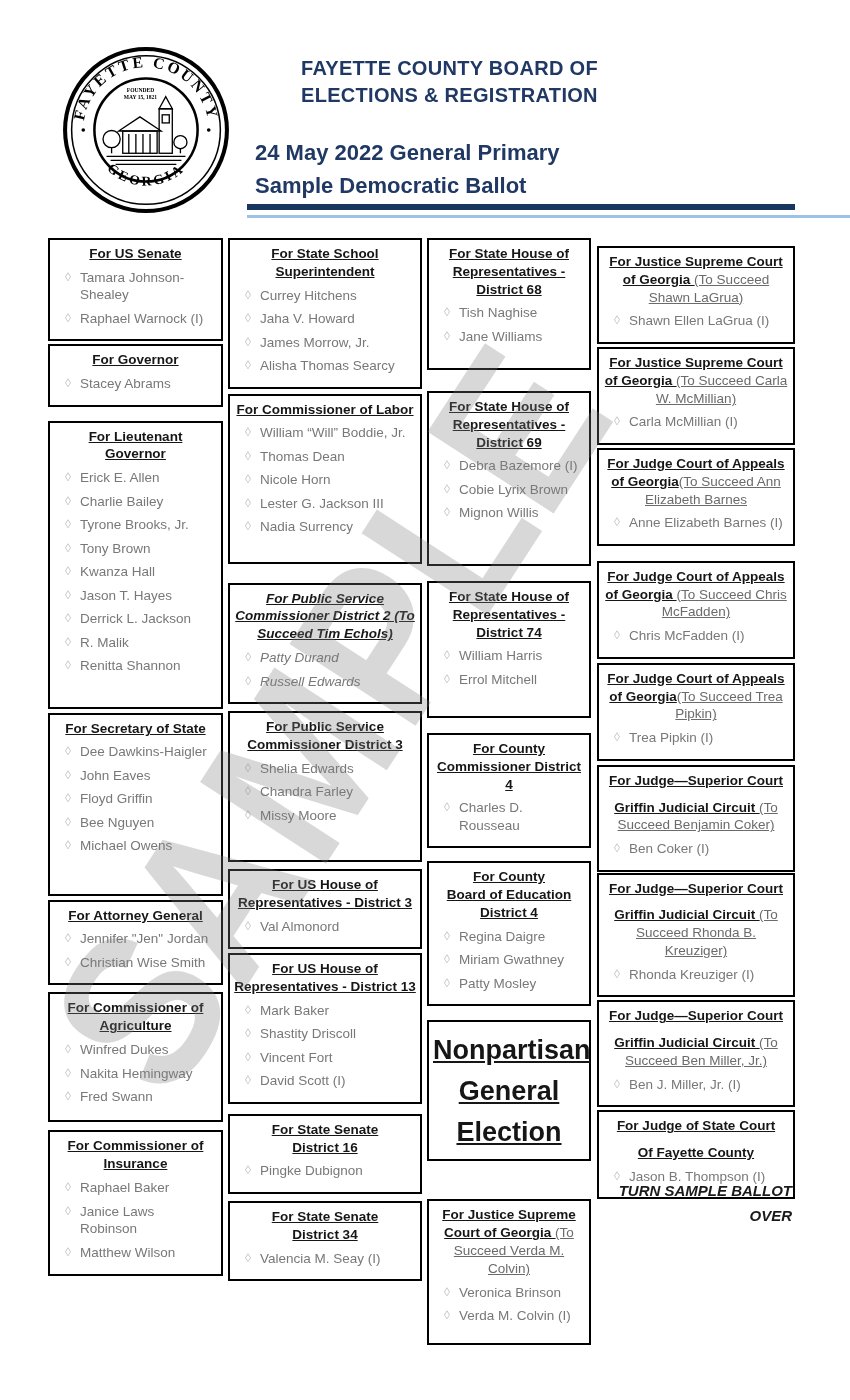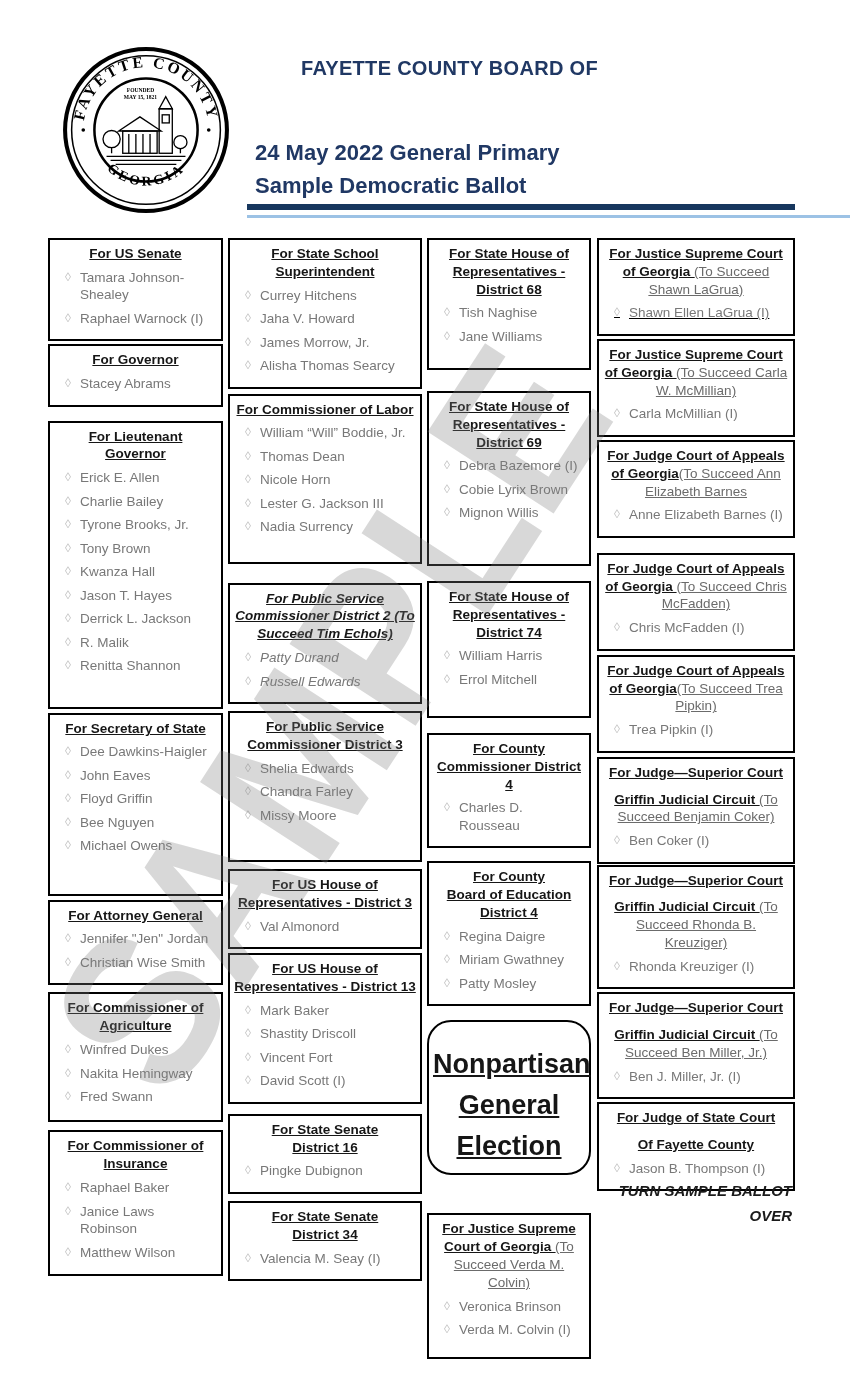--- a/index.html
+++ b/index.html
@@ -34,21 +34,21 @@
     font-weight:bold;font-size:13.5px;line-height:1.32;text-align:center;
     color:#161616;margin-bottom:3px;
   }
   .contest-title .seg{text-decoration:underline;}
   .contest-title .seg-reg{font-weight:normal;color:#6b6b6b;}
   .contest-title .t-gap{display:block;height:9px;}
   .contest-title .t-br{display:block;height:0;}
   .candidate{display:flex;align-items:flex-start;margin:6px 0 6px 2px;}
   .diamond{flex:0 0 24px;width:24px;text-align:center;color:#c4c4c4;font-size:12px;line-height:17px;}
   .cand-name{color:#787878;font-size:13.5px;line-height:17.5px;padding-right:2px;}
-  .banner-box{padding-top:22px;border-radius:24px;}
+  .banner-box{padding-top:8px;}
   .banner-line{
     font-size:27px;font-weight:bold;text-decoration:underline;text-align:center;
     color:#161616;line-height:41px;
   }
   
   .watermark{
     position:absolute;left:330px;top:718px;z-index:5;pointer-events:none;white-space:nowrap;
     transform:translate(-50%,-50%) rotate(-57deg) scaleY(1.12);
     font-size:195px;font-weight:bold;letter-spacing:2px;color:rgba(125,125,125,0.30);
   }
@@ -92,20 +92,21 @@
       <circle cx="51" cy="94" r="8.5"></circle>
       <line x1="51" y1="102" x2="51" y2="108"></line>
       <circle cx="119" cy="97" r="6.5"></circle>
       <line x1="119" y1="103" x2="119" y2="108"></line>
       <path d="M46,111 H124 M50,115 H120 M55,119 H115"></path>
     </g>
   </svg>
 
   <div class="org-name">
     <div>FAYETTE COUNTY BOARD OF</div>
+    <div>ELECTIONS &amp; REGISTRATION</div>
   </div>
   <div class="ballot-title">
     <div>24 May 2022 General Primary</div>
     <div>Sample Democratic Ballot</div>
   </div>
   <div class="rule-dark"></div>
   <div class="rule-light"></div>
 
   <div class="col" id="col1">
       <div class="contest-box" style="min-height: 97px; margin-top: 0px;">
@@ -411,21 +412,21 @@
           <span class="diamond">◊</span>
           <span class="cand-name">Veronica Brinson</span>
         </div>
         <div class="candidate">
           <span class="diamond">◊</span>
           <span class="cand-name">Verda M. Colvin (I)</span>
         </div>
       </div>
     </div>
   <div class="col" id="col4">
-      <div class="contest-box" style="min-height: 89px; margin-top: 0px; text-decoration: underline;">
+      <div class="contest-box" style="min-height: 89px; margin-top: 8px;">
         <div class="contest-title"><span class="seg seg-bold">For Justice Supreme Court of Georgia </span><span class="seg seg-reg">(To Succeed Shawn LaGrua)</span></div>
         <div class="candidate">
           <span class="diamond">◊</span>
           <span class="cand-name">Shawn Ellen LaGrua (I)</span>
         </div>
       </div>
       <div class="contest-box" style="min-height: 70px; margin-top: 3px;">
         <div class="contest-title"><span class="seg seg-bold">For Justice Supreme Court of Georgia </span><span class="seg seg-reg">(To Succeed Carla W. McMillian)</span></div>
         <div class="candidate">
           <span class="diamond">◊</span>

